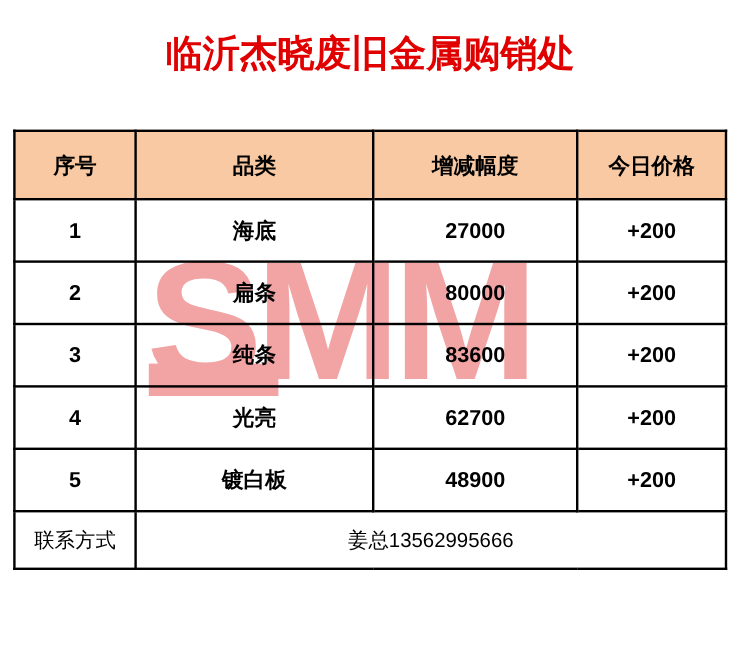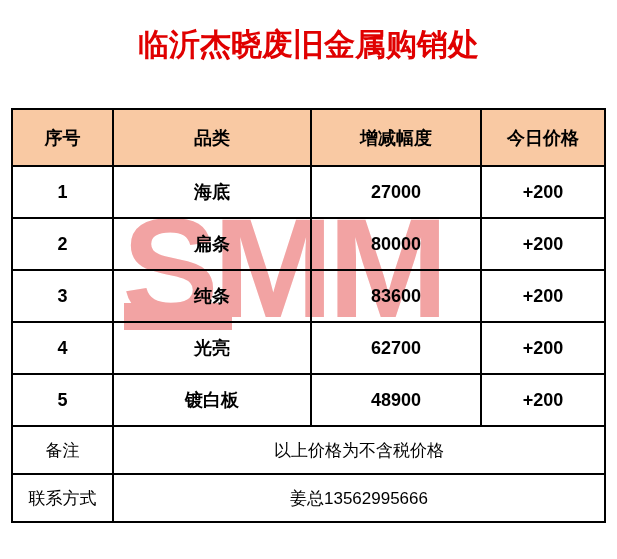--- a/index.html
+++ b/index.html
@@ -146,23 +146,19 @@
         <td>+200</td>
       </tr>
       <tr class="body-row">
         <td>5</td>
         <td>镀白板</td>
         <td>48900</td>
         <td>+200</td>
       </tr>
 
       <tr class="note-row">
-        <td>备注</td>
-        <td colspan="3">以上价格为不含税价格</td>
-      </tr>
-      <tr class="note-row">
         <td>联系方式</td>
         <td colspan="3">姜总13562995666</td>
       </tr>
     </tbody>
   </table>
 
 </div>
 
 </body></html>

